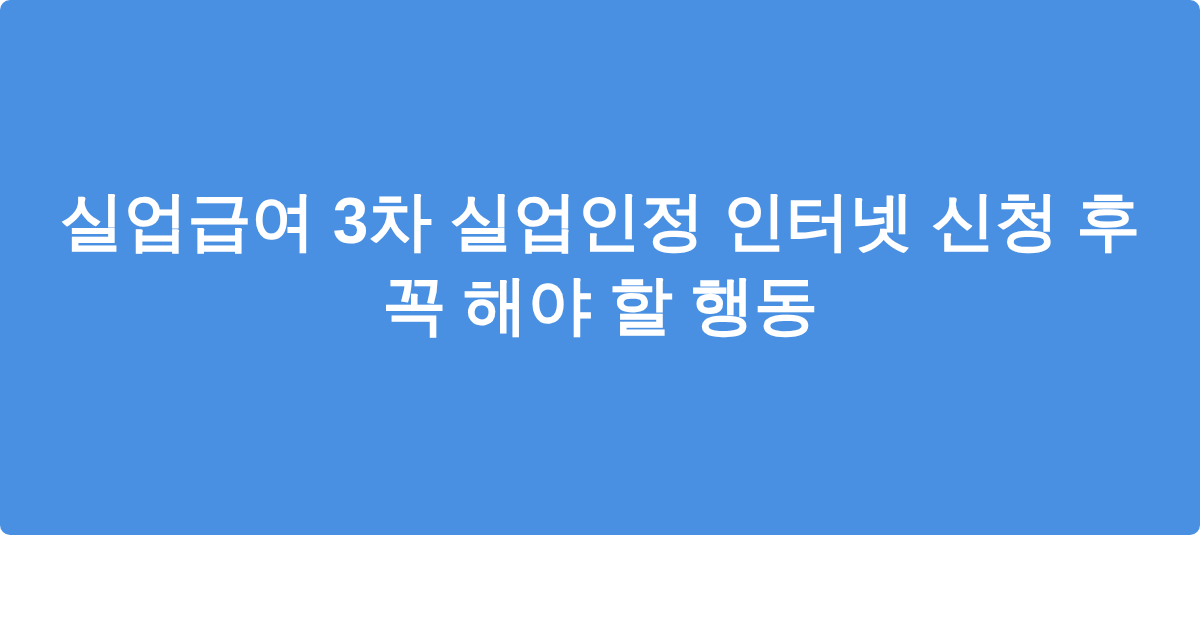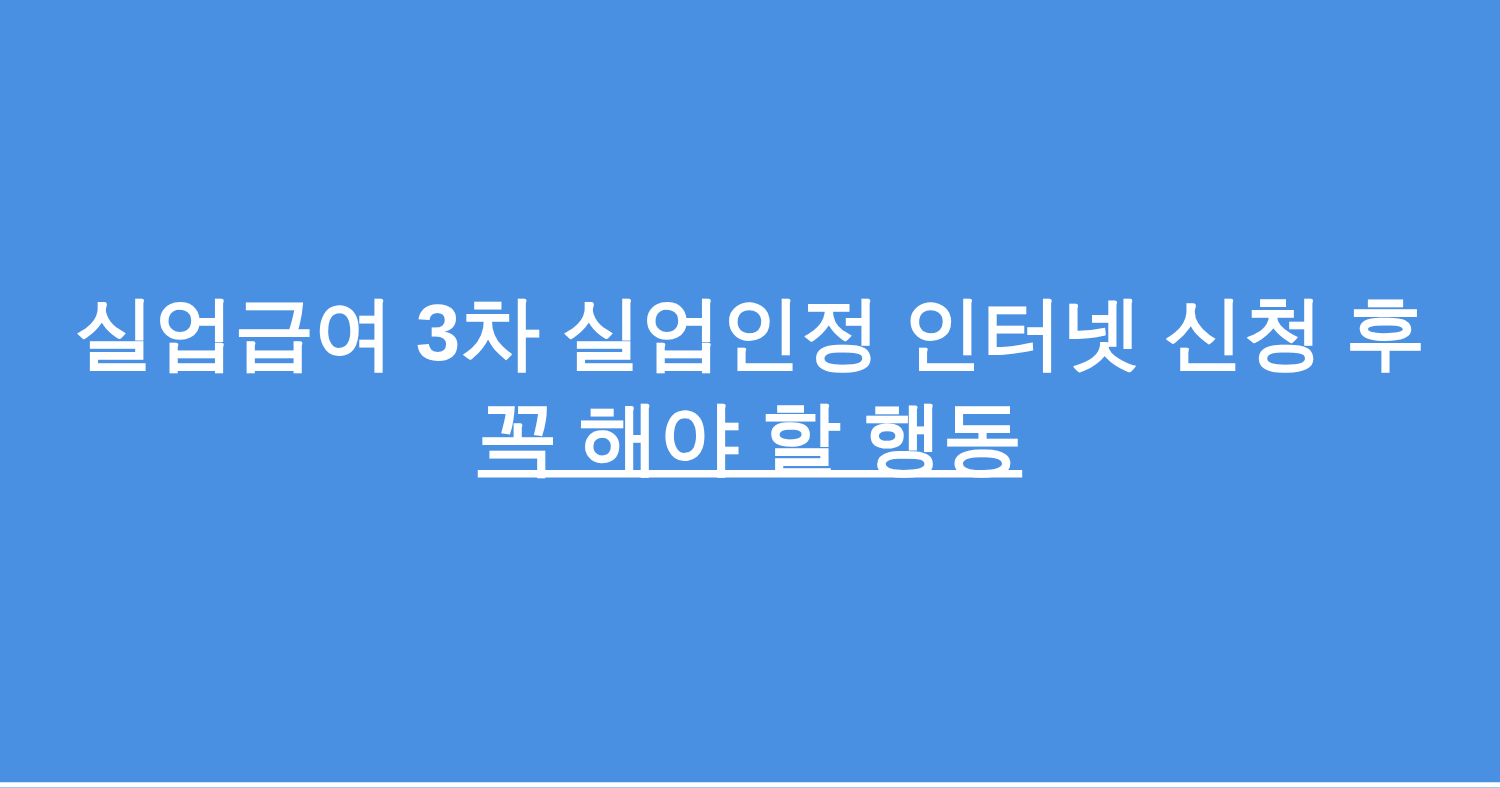--- a/index.html
+++ b/index.html
@@ -35,18 +35,18 @@
     font-size: 64px;
     line-height: 84px;
     font-weight: 700;
     letter-spacing: -0.2px;
     white-space: nowrap;
   }
 </style>
 </head>
 <body>
 
-<div id="card" style="background: rgb(74, 144, 226); width: 1200px; height: 626px;">
+<div id="card" style="background: rgb(74, 144, 226); width: 1200px; height: 535px; border-radius: 10px;">
   <div id="title-block">
     <span class="title-line" style="color: rgb(255, 255, 255);">실업급여 3차 실업인정 인터넷 신청 후</span>
-    <span class="title-line" style="color: rgb(255, 255, 255); text-decoration: underline;">꼭 해야 할 행동</span>
+    <span class="title-line" style="color: rgb(255, 255, 255);">꼭 해야 할 행동</span>
   </div>
 </div>
 
 </body></html>

